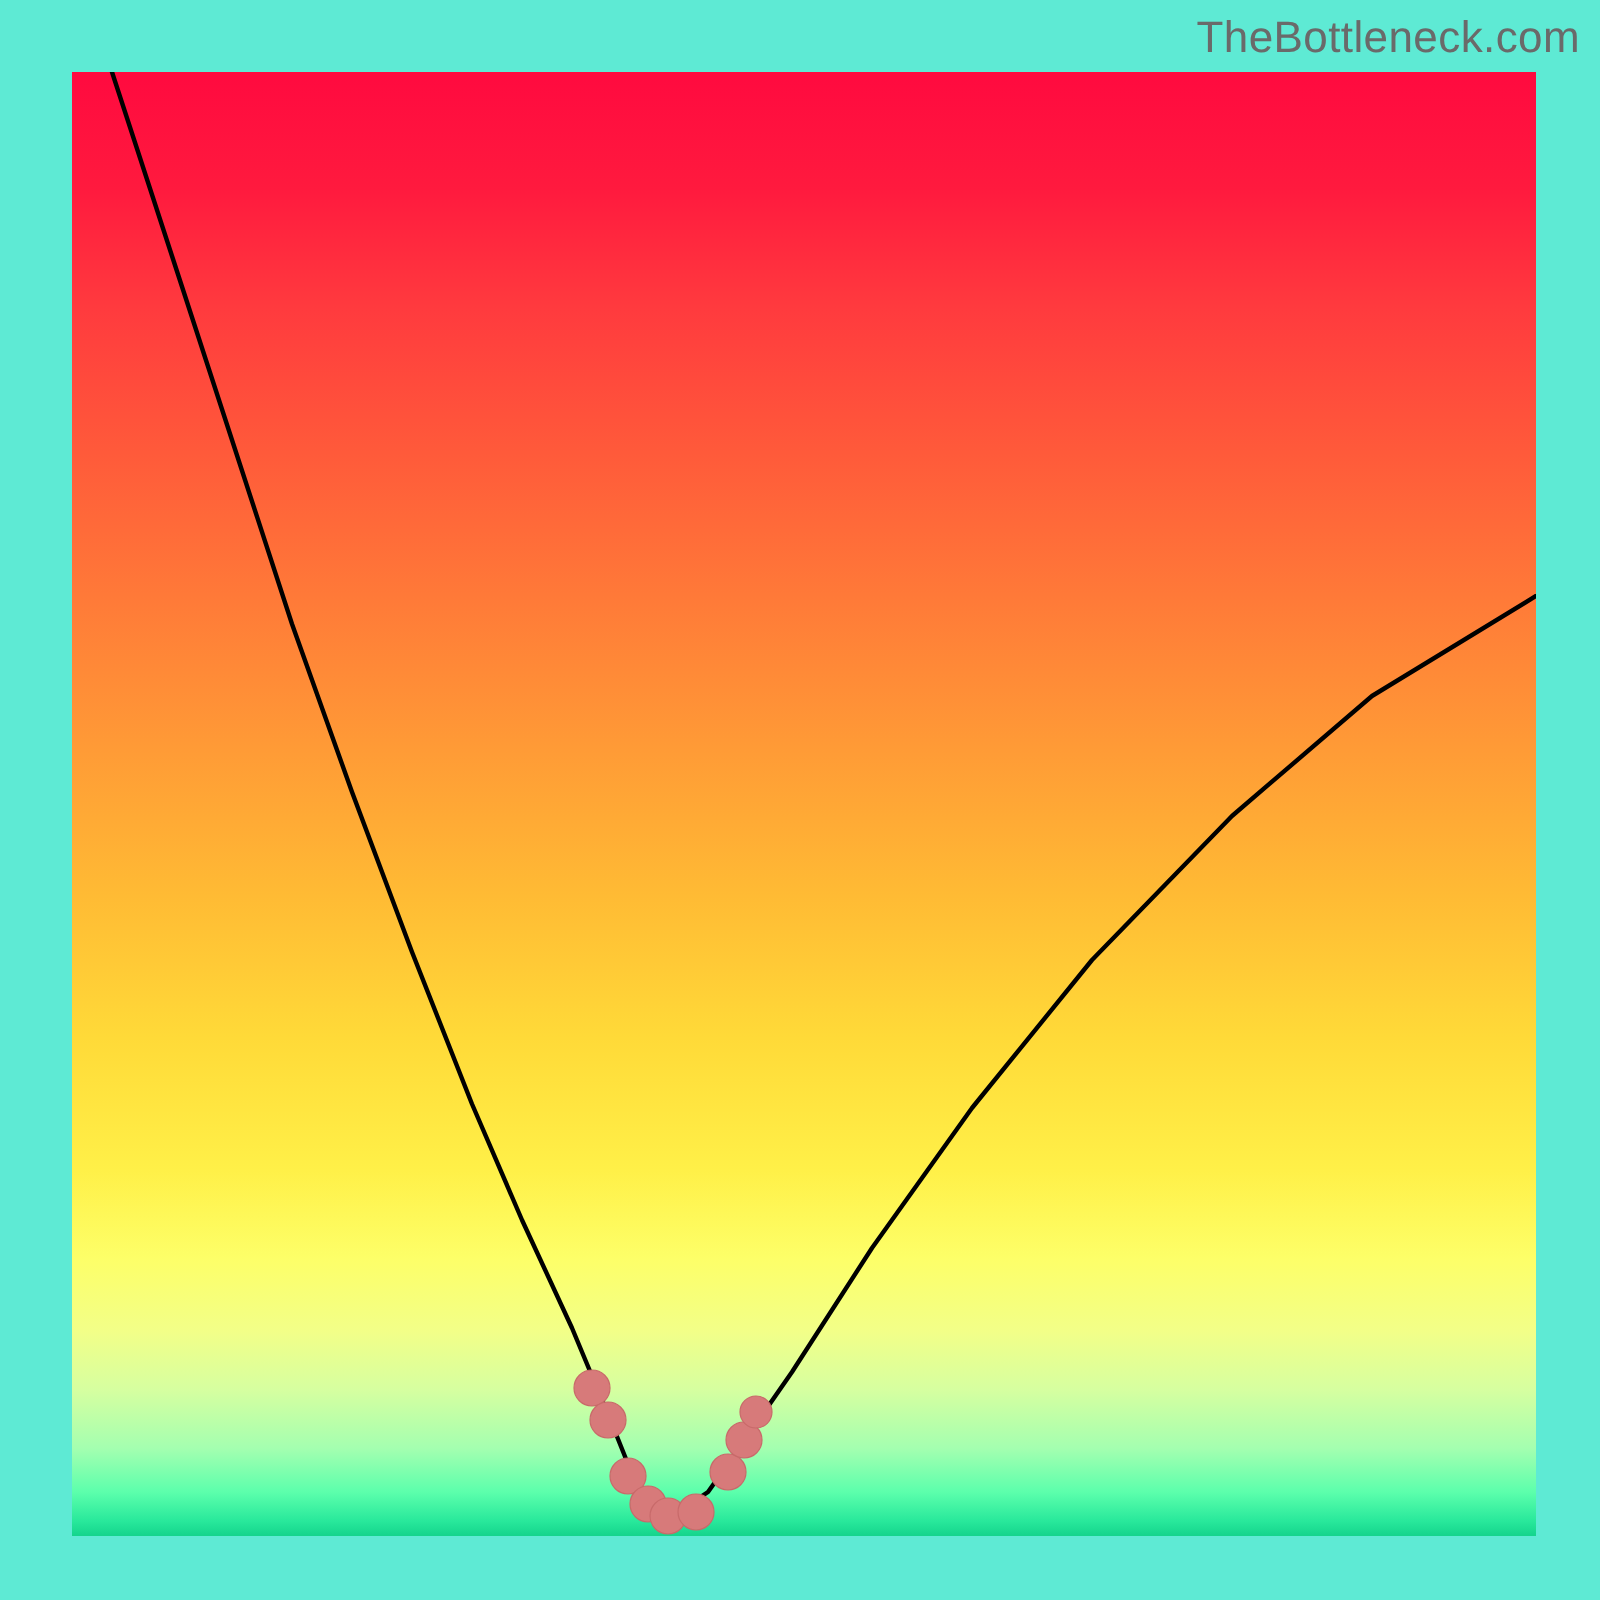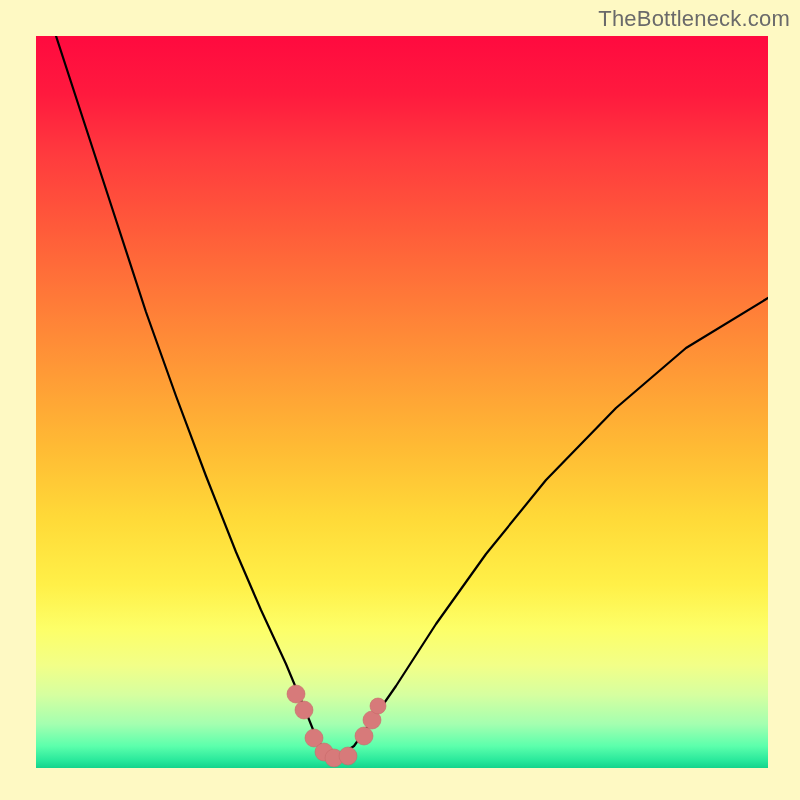--- a/index.html
+++ b/index.html
@@ -8,21 +8,21 @@
     width: 800px;
     height: 800px;
     background: #000;
     overflow: hidden;
     font-family: Arial, Helvetica, sans-serif;
   }
   .frame {
     position: relative;
     width: 800px;
     height: 800px;
-    background: #fef9c3;
+    background: #5eead4;
   }
   .plot-area {
     position: absolute;
     left: 36px;
     top: 36px;
     width: 732px;
     height: 732px;
     
     background: linear-gradient(to bottom,
       #ff0a3f 0%,

